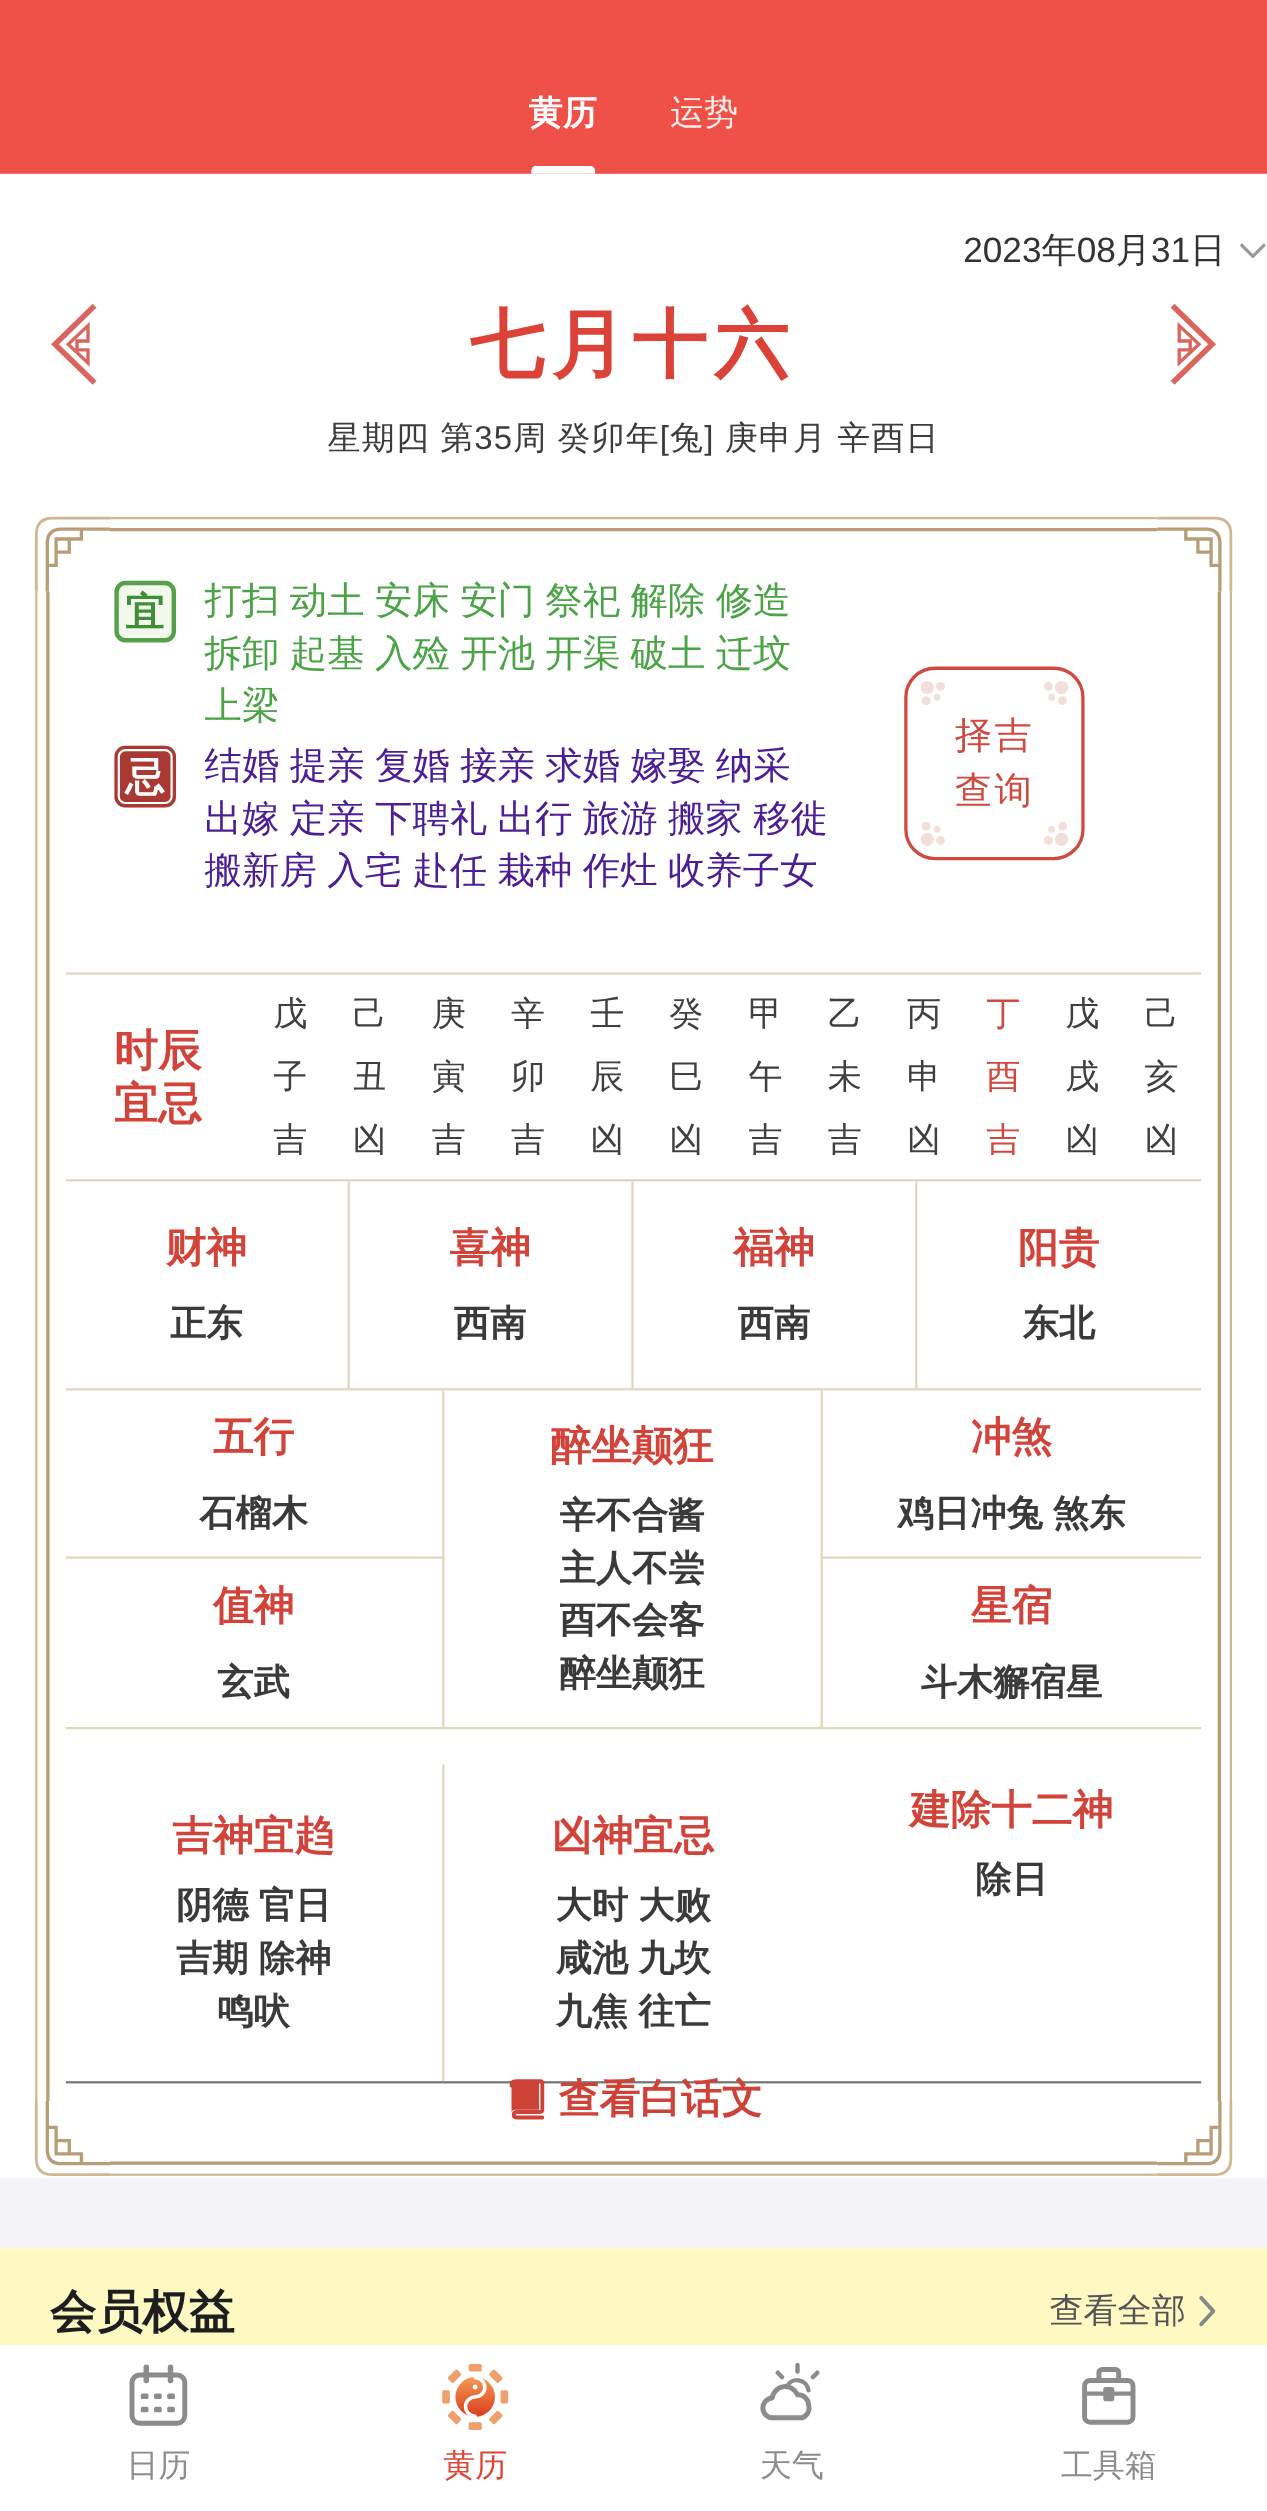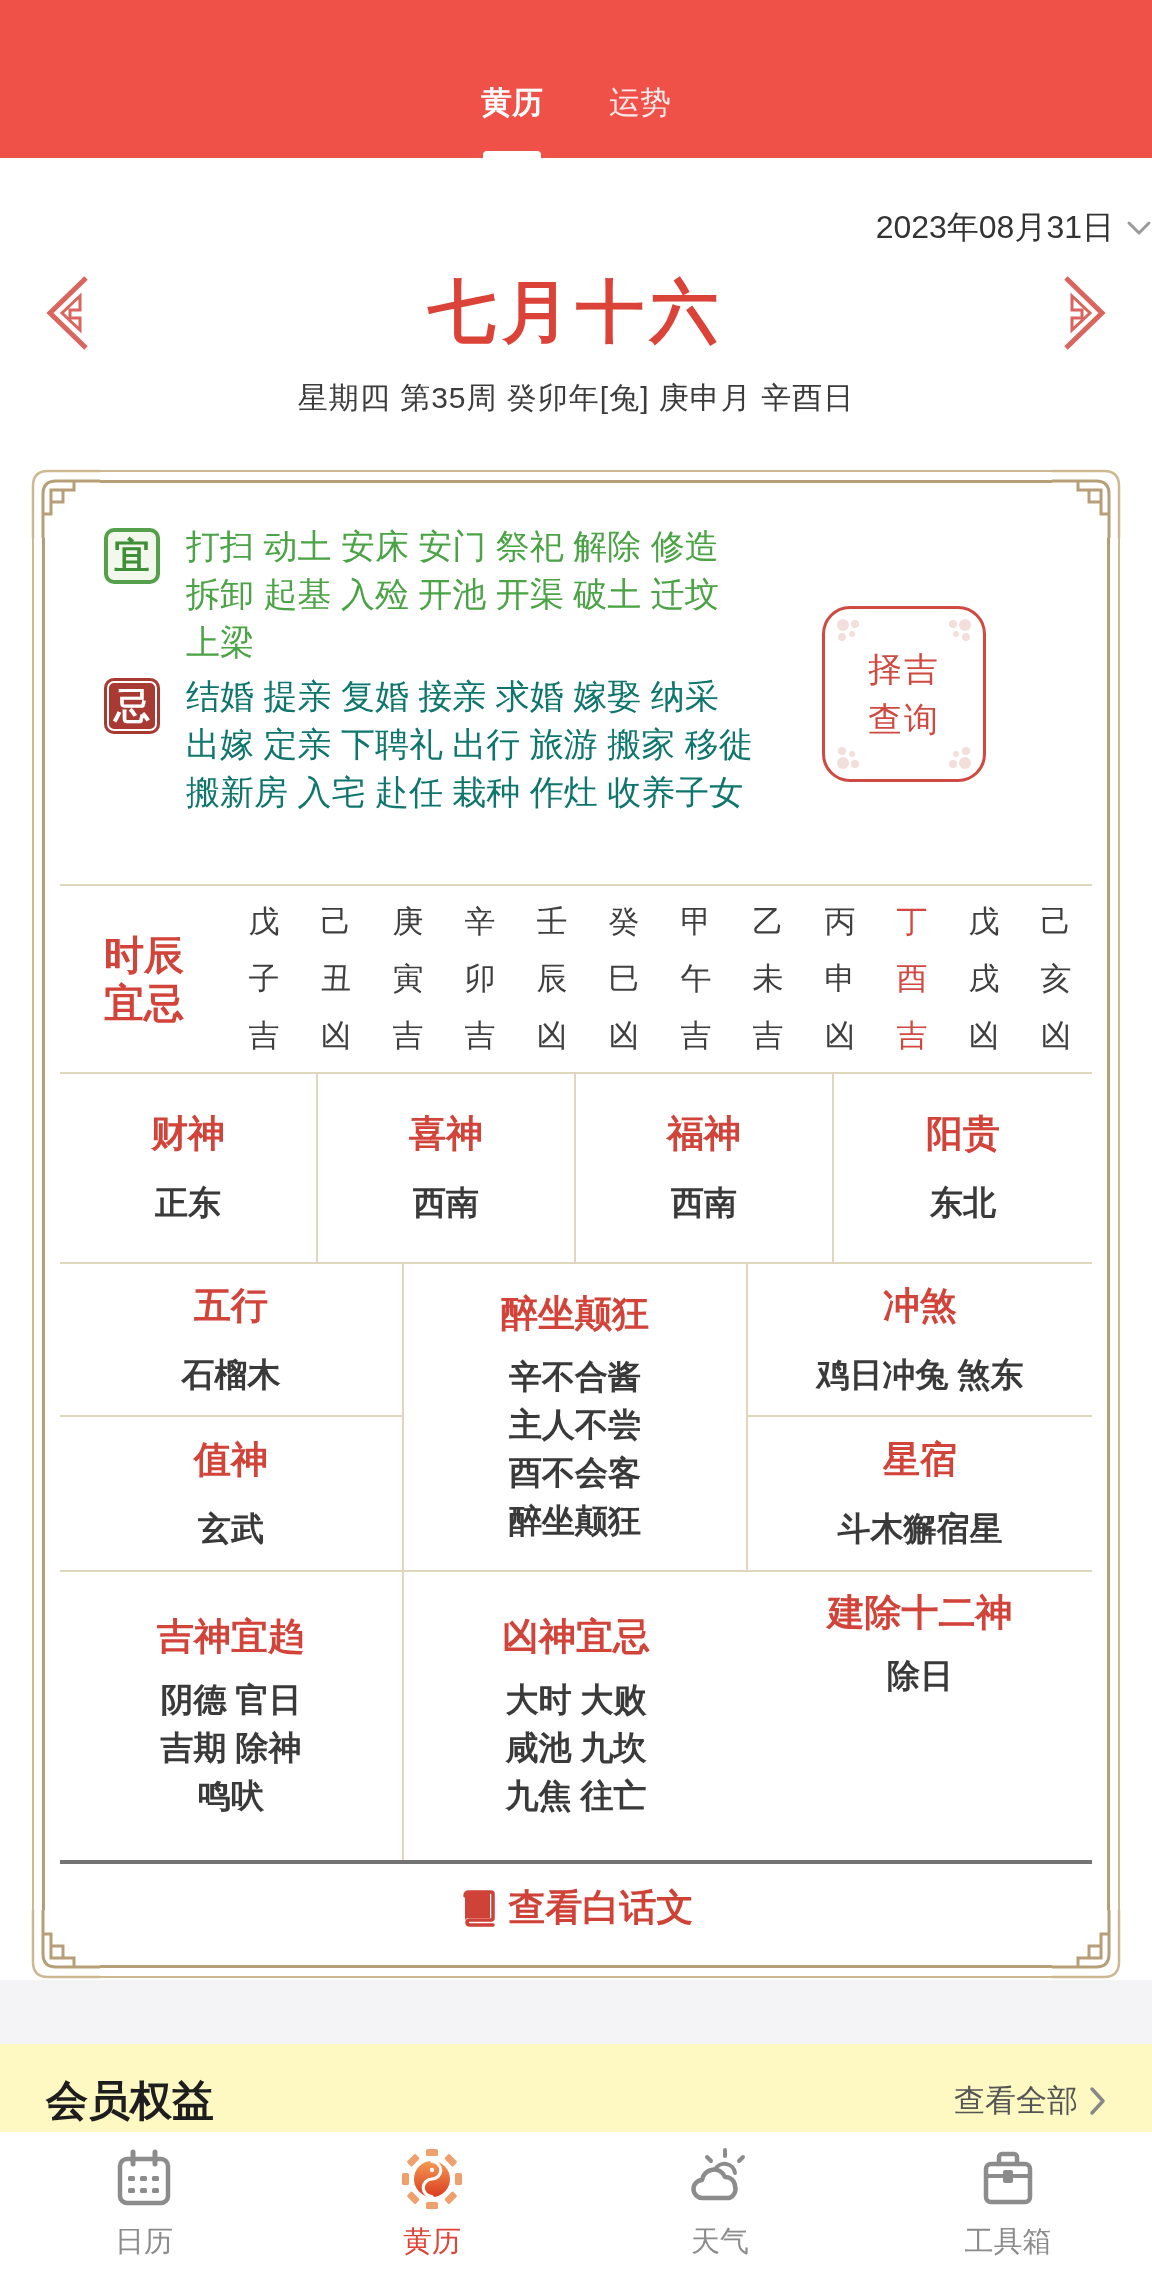--- a/index.html
+++ b/index.html
@@ -58,21 +58,21 @@
   .tag-icon {
     flex: 0 0 auto; width: 56px; height: 56px; border-radius: 10px;
     display:flex; align-items:center; justify-content:center;
     font-size: 36px; font-weight: bold; margin-right: 26px; margin-top: 6px;
     font-family: "DejaVu Serif", serif;
   }
   .tag-yi { border: 4px solid #57a04b; background: #f2f9ec; color: #3f8f38; }
   .tag-ji { background: #a93a33; color: #fff; box-shadow: inset 0 0 0 3px #a93a33, inset 0 0 0 5px #ffffff; }
   .act-text { width: 575px; font-size: 34px; line-height: 48px; word-break: break-all; }
   .yi-text { color: #4aa344; }
-  .ji-text { color: #0f766e; }
+  .ji-text { color: #4c1d95; }
   
   .zeji-box {
     position:absolute; top: 122px; right: 120px; width: 164px; height: 176px;
     border: 3px solid #cf4a41; border-radius: 28px; background:#fff;
     display:flex; align-items:center; justify-content:center; cursor:pointer;
   }
   .zeji-text { font-size: 34px; line-height: 50px; color: #cf4a41; text-align:center; white-space: pre-line; letter-spacing:2px; }
   .flourish { position:absolute; width: 34px; height: 34px; opacity:.85; }
   .f-tl { top:8px; left:10px; } .f-tr { top:8px; right:10px; transform:scaleX(-1); }
   .f-bl { bottom:8px; left:10px; transform:scaleY(-1); } .f-br { bottom:8px; right:10px; transform:scale(-1,-1); }
@@ -85,21 +85,21 @@
   .sc-col { flex:1; display:flex; flex-direction:column; align-items:center; justify-content:center; gap: 15px;
     font-size: 31px; color: #3f3f3f; }
   .sc-col.current { color: #d0483f; }
   .g-row1 { display:grid; grid-template-columns: repeat(4,1fr); height: 190px; border-bottom:2px solid #e0d6bd; }
   .g-cell { display:flex; flex-direction:column; align-items:center; justify-content:center; gap: 20px;
     border-right: 2px solid #e0d6bd; text-align:center; }
   .g-cell:last-child, .no-br { border-right:none; }
   .g-label { font-family:"DejaVu Serif",serif; font-weight:bold; font-size: 37px; color:#d2433a; }
   .g-value { font-size: 33px; color: #3a3a3a; line-height: 48px; white-space: pre-line; font-weight: bold; }
   .g-sec2 { display:grid; grid-template-columns: 1fr 1fr 1fr; grid-template-rows: 153px 153px; border-bottom:2px solid #e0d6bd; }
-  .g-sec3 { display:grid; grid-template-columns: 1fr 1fr 1fr; grid-template-rows: 144px 144px; border-bottom:4px solid #737373; }
+  .g-sec3 { display:grid; grid-template-columns: 1fr 1fr 1fr; grid-template-rows: 144px 144px; border-bottom:2px solid #737373;margin-top:32px; }
   .span2 { grid-row: span 2; }
   .bb { border-bottom: 2px solid #e0d6bd; }
   .g-cell.tight { gap: 14px; }
   
   .baihua-row { position:absolute; top: 1396px; left:0; right:0; height: 56px;
     display:flex; align-items:center; justify-content:center; gap: 10px; cursor:pointer; }
   .baihua-text { font-size: 37px; font-weight: bold; color: #ce4238; }
   
   .gray-gap { height: 64px; background: #f4f4f6; margin-top: 0; }
   .member-sec { height: 88px; background:#fef9c3; display:flex; align-items:center; justify-content:space-between;

